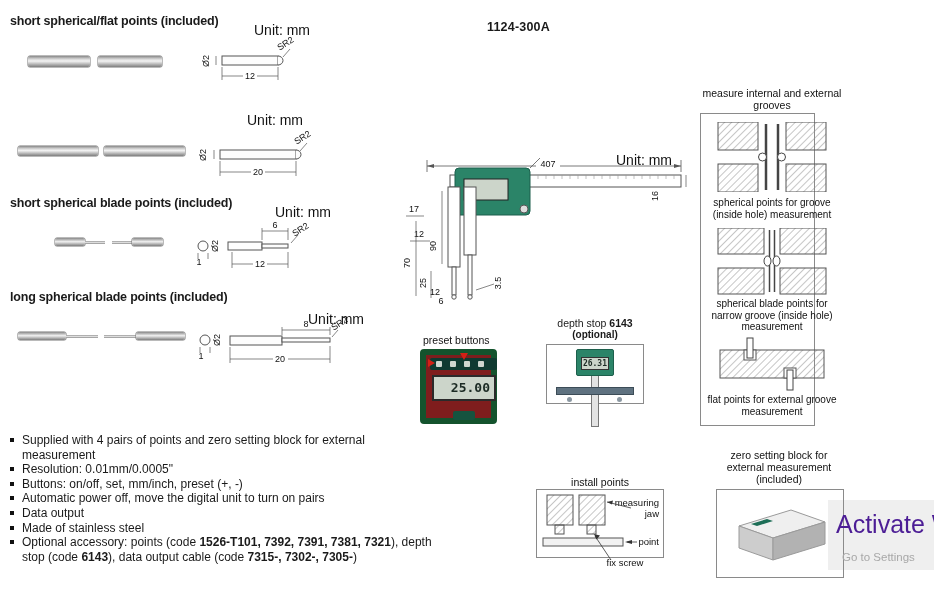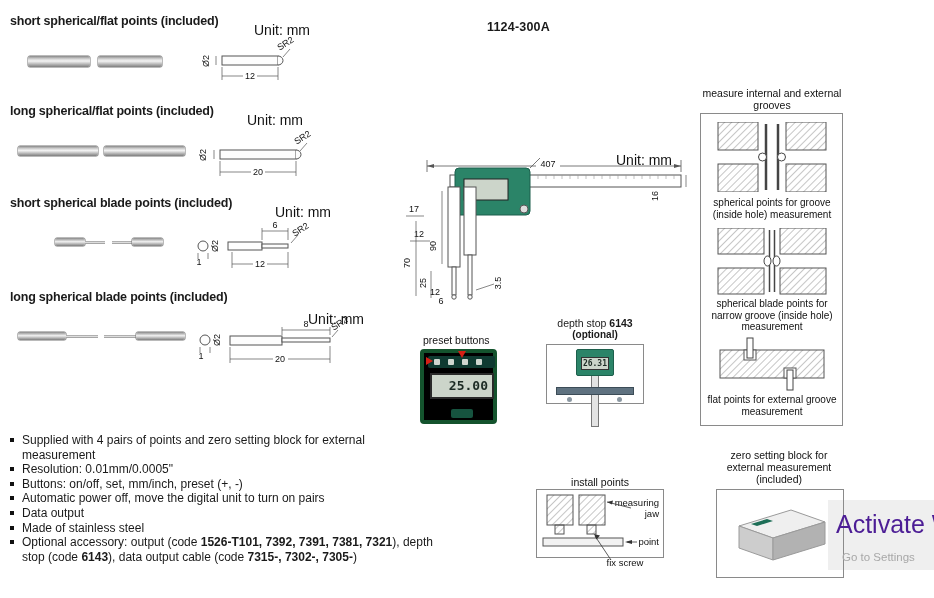--- a/index.html
+++ b/index.html
@@ -41,21 +41,20 @@
     <text x="91" y="12" text-anchor="middle" transform="rotate(-33 91 12)">SR2</text>
     <line x1="20" y1="22" x2="20" y2="31" stroke="#555" stroke-width="0.7"></line>
     <text x="13" y="27" text-anchor="middle" transform="rotate(-90 13 27)">Ø2</text>
     <line x1="26" y1="33" x2="26" y2="46" stroke="#555" stroke-width="0.7"></line>
     <line x1="82" y1="33" x2="82" y2="46" stroke="#555" stroke-width="0.7"></line>
     <line x1="26" y1="42" x2="82" y2="42" stroke="#555" stroke-width="0.7"></line>
     <rect x="47" y="36" width="14" height="11" fill="#fff"></rect>
     <text x="54" y="45" text-anchor="middle">12</text>
   </svg>
 
-  <div class="abs sec-title" style="left:10px;top:104px">long spherical/flat points (included)</div>
   <div class="abs unit" style="left:247px;top:112px">Unit: mm</div>
   <div class="abs rod" style="left:18px;top:146px;width:80px;height:10px"></div>
   <div class="abs rod" style="left:104px;top:146px;width:81px;height:10px"></div>
   <svg class="abs" style="left:192px;top:128px" width="124" height="58">
     <rect x="28" y="22" width="76" height="9" fill="#fdfdfd" stroke="#555"></rect>
     <path d="M104 22 a5 4.5 0 0 1 0 9" fill="#fdfdfd" stroke="#555"></path>
     <line x1="108" y1="23" x2="115" y2="15" stroke="#555" stroke-width="0.7"></line>
     <text x="112" y="12" text-anchor="middle" transform="rotate(-33 112 12)">SR2</text>
     <line x1="22" y1="22" x2="22" y2="31" stroke="#555" stroke-width="0.7"></line>
     <text x="14" y="27" text-anchor="middle" transform="rotate(-90 14 27)">Ø2</text>
@@ -167,21 +166,21 @@
     <line x1="33" y1="125" x2="33" y2="152" stroke="#555" stroke-width="0.7"></line>
     <text x="28" y="137" text-anchor="middle" transform="rotate(-90 28 137)">25</text>
     <text x="37" y="149" text-anchor="middle">12</text>
     <text x="43" y="158" text-anchor="middle">6</text>
     <line x1="96" y1="138" x2="78" y2="144" stroke="#555" stroke-width="0.7"></line>
     <text x="103" y="137" text-anchor="middle" transform="rotate(-90 103 137)">3.5</text>
   </svg>
   <div class="abs unit" style="left:616px;top:152px">Unit: mm</div>
 
   <div class="abs unit" style="left:423px;top:334px;font-size:10.5px">preset buttons</div>
-  <div class="abs" style="left:420px;top:349px;width:77px;height:75px;background:#000000;border:4px solid #14532d;border-radius:4px">
+  <div class="abs" style="left:420px;top:349px;width:77px;height:75px;background:#7f1d1d;border:6px solid #14532d;border-radius:4px">
     <div class="abs" style="left:4px;top:3px;width:67px;height:12px;background:#0f3a31;border-radius:2px"></div>
     <div class="abs" style="left:10px;top:6px;width:6px;height:6px;background:#cfd6cf;border-radius:1px"></div>
     <div class="abs" style="left:24px;top:6px;width:6px;height:6px;background:#cfd6cf;border-radius:1px"></div>
     <div class="abs" style="left:38px;top:6px;width:6px;height:6px;background:#cfd6cf;border-radius:1px"></div>
     <div class="abs" style="left:52px;top:6px;width:6px;height:6px;background:#cfd6cf;border-radius:1px"></div>
     <div class="abs" style="left:2px;top:4px;width:0;height:0;border-left:7px solid #d42015;border-top:4px solid transparent;border-bottom:4px solid transparent"></div>
     <div class="abs" style="left:34px;top:-2px;width:0;height:0;border-top:7px solid #d42015;border-left:4px solid transparent;border-right:4px solid transparent"></div>
     <div class="abs lcd" style="left:6px;top:20px;width:64px;height:26px;background:#ccd5ca;border:2px solid #2a2a2a;font-size:13px;line-height:22px;text-align:right;padding-right:4px">25.00</div>
     <div class="abs" style="left:27px;top:56px;width:22px;height:9px;background:#16533f;border-radius:2px"></div>
   </div>
@@ -194,21 +193,21 @@
     <div class="abs" style="left:44px;top:30px;width:8px;height:52px;background:#e3e3e3;border:1px solid #777"></div>
     <div class="abs" style="left:29px;top:4px;width:38px;height:27px;background:#2b8468;border:1px solid #1d5f4c;border-radius:2px">
       <div class="abs lcd" style="left:4px;top:7px;width:28px;height:13px;background:#ccd5ca;border:1px solid #333;font-size:8px;line-height:11px;text-align:right;padding-right:1px">26.31</div>
     </div>
     <div class="abs" style="left:9px;top:42px;width:78px;height:8px;background:#5f7280;border:1px solid #3c4c57"></div>
     <div class="abs" style="left:20px;top:52px;width:5px;height:5px;background:#8b98a2;border-radius:50%"></div>
     <div class="abs" style="left:70px;top:52px;width:5px;height:5px;background:#8b98a2;border-radius:50%"></div>
   </div>
 
   <div class="abs ptitle" style="left:700px;top:87px;width:144px">measure internal and external grooves</div>
-  <div class="abs panel" style="left:700px;top:113px;width:143px;height:313px">
+  <div class="abs panel" style="left:700px;top:113px;width:115px;height:313px">
     <svg class="abs" style="left:9px;top:8px" width="124" height="70">
       <defs>
           <pattern id="hA" width="5" height="5" patternUnits="userSpaceOnUse" patternTransform="rotate(45)">
             <line x1="0" y1="0" x2="0" y2="5" stroke="#8d8d8d" stroke-width="1"></line>
           </pattern>
         </defs>
       <rect x="8" y="0" width="40" height="28" fill="url(#hA)" stroke="#555"></rect>
       <rect x="76" y="0" width="40" height="28" fill="url(#hA)" stroke="#555"></rect>
       <rect x="8" y="42" width="40" height="28" fill="url(#hA)" stroke="#555"></rect>
       <rect x="76" y="42" width="40" height="28" fill="url(#hA)" stroke="#555"></rect>
@@ -307,21 +306,21 @@
     <div class="b">
         <span class="bu"></span>
         <span>Data output</span>
       </div>
     <div class="b">
         <span class="bu"></span>
         <span>Made of stainless steel</span>
       </div>
     <div class="b">
         <span class="bu"></span>
-      <span><span>Optional accessory: output (code </span><b>1526-T101, 7392, 7391, 7381, 7321</b><span>), depth stop (code </span><b>6143</b><span>), data output cable (code </span><b>7315-, 7302-, 7305-</b><span>)</span></span>
+      <span><span>Optional accessory: points (code </span><b>1526-T101, 7392, 7391, 7381, 7321</b><span>), depth stop (code </span><b>6143</b><span>), data output cable (code </span><b>7315-, 7302-, 7305-</b><span>)</span></span>
     </div>
   </div>
 
   <div class="abs" style="left:828px;top:500px;width:106px;height:70px;background:rgba(150,150,150,0.15)">
     <div style="font-size:25px;color:#4c1d95;margin:10px 0 0 8px;white-space:nowrap">Activate W</div>
     <div style="font-size:11.5px;color:#a8a8a8;margin:12px 0 0 14px;white-space:nowrap">Go to Settings</div>
   </div>
 
 </div>
 

